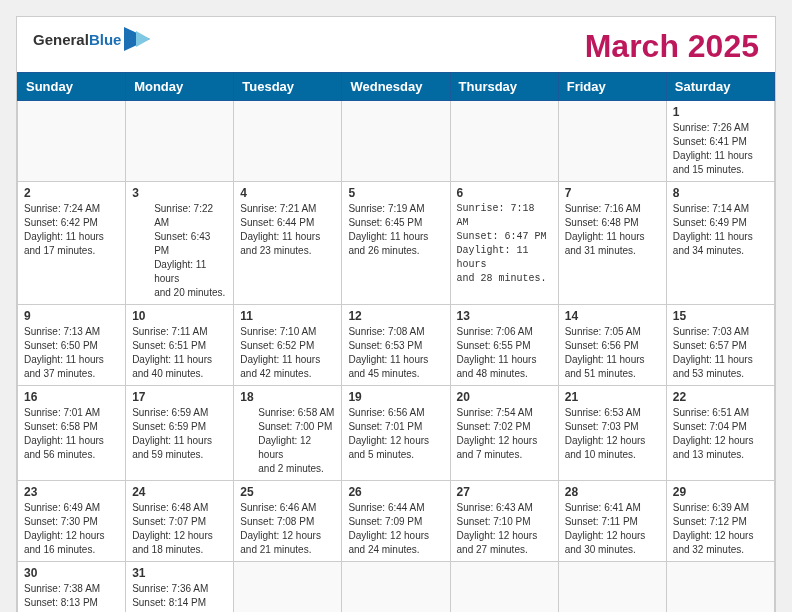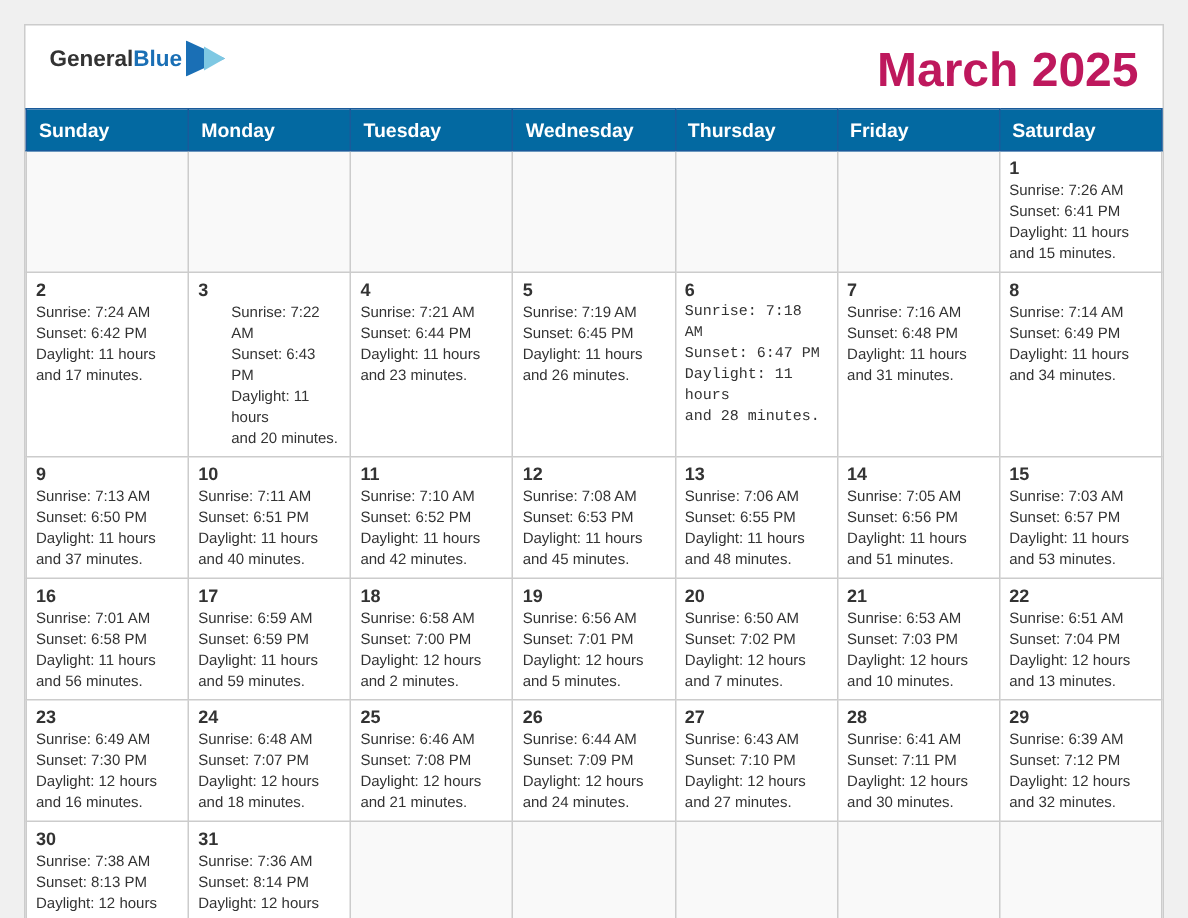--- a/index.html
+++ b/index.html
@@ -239,35 +239,35 @@
           </td>
           <td>
             <div class="day-number">17</div>
             <div class="day-info" style="white-space: pre-line;">Sunrise: 6:59 AM
 Sunset: 6:59 PM
 Daylight: 11 hours
 and 59 minutes.</div>
           </td>
           <td>
             <div class="day-number">18</div>
-            <div class="day-info" style="white-space: pre-line;">Sunrise: 6:58 AM
+            <div class="day-info" style="white-space: pre-line; margin-left: 18px;">Sunrise: 6:58 AM
 Sunset: 7:00 PM
 Daylight: 12 hours
 and 2 minutes.</div>
           </td>
           <td>
             <div class="day-number">19</div>
             <div class="day-info" style="white-space: pre-line;">Sunrise: 6:56 AM
 Sunset: 7:01 PM
 Daylight: 12 hours
 and 5 minutes.</div>
           </td>
           <td>
             <div class="day-number">20</div>
-            <div class="day-info" style="white-space: pre-line;">Sunrise: 6:50 AM
+            <div class="day-info" style="white-space: pre-line;">Sunrise: 7:54 AM
 Sunset: 7:02 PM
 Daylight: 12 hours
 and 7 minutes.</div>
           </td>
           <td>
             <div class="day-number">21</div>
             <div class="day-info" style="white-space: pre-line;">Sunrise: 6:53 AM
 Sunset: 7:03 PM
 Daylight: 12 hours
 and 10 minutes.</div>

